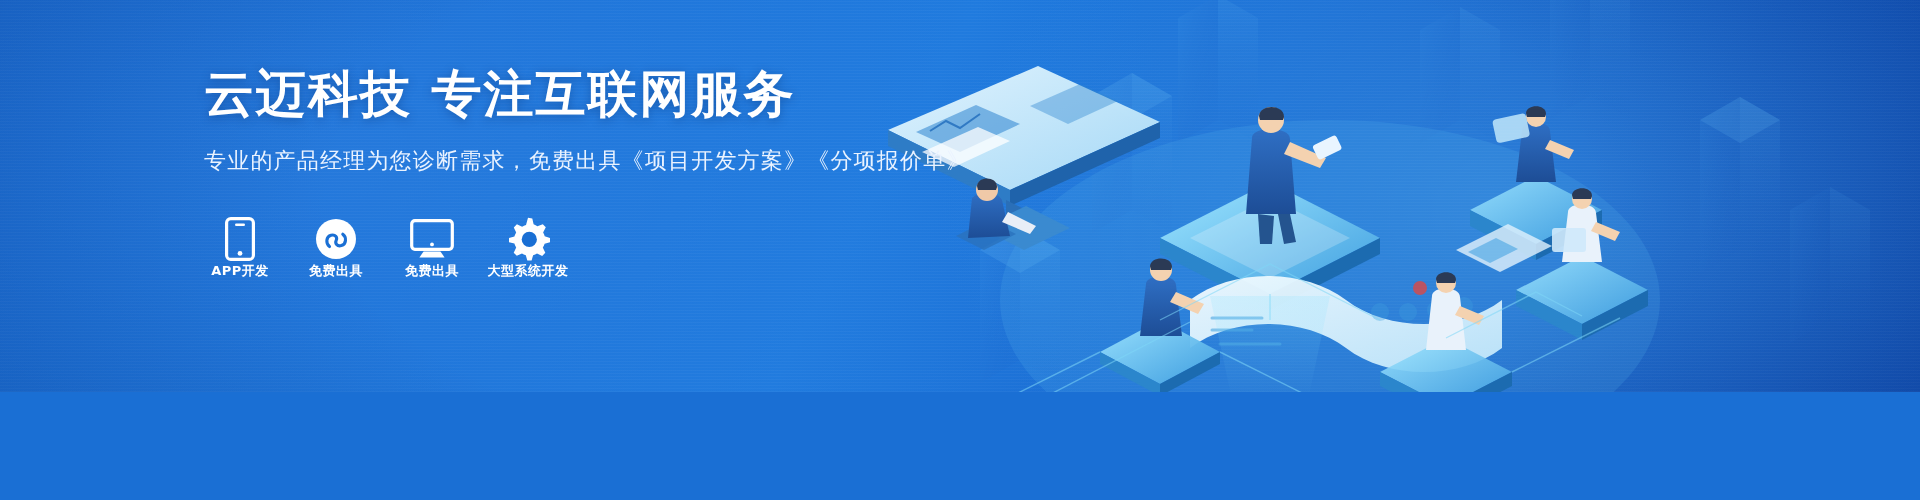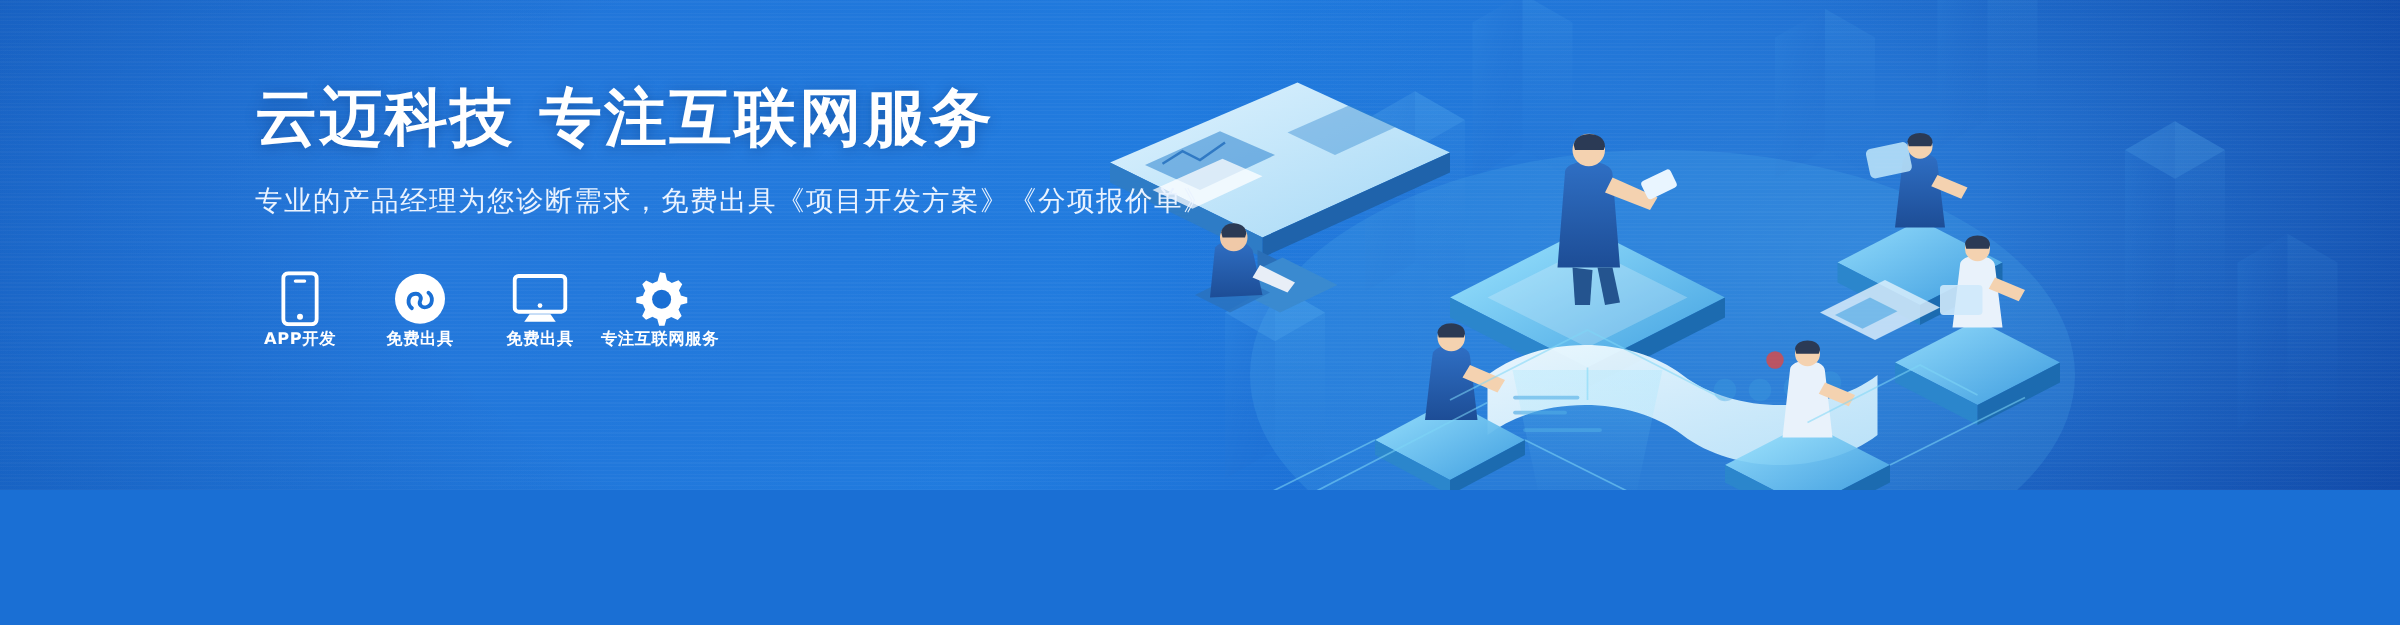--- a/index.html
+++ b/index.html
@@ -313,18 +313,18 @@
         <div class="icon-label">免费出具</div>
       </div>
 
       <div class="icon-item">
         <div class="icon-box">
           <svg width="44" height="44" viewBox="0 0 44 44" xmlns="http://www.w3.org/2000/svg">
             <path d="M22 0.8 L26.3 1.5 L27.6 7.2 C29 7.7,30.3 8.4,31.4 9.3 L36.8 7.2 L39.8 10.3 L37.1 15.4 C37.8 16.6,38.4 17.9,38.7 19.3 L44 21 L44 25.3 L38.6 26.7 C38.2 28.1,37.6 29.4,36.8 30.6 L39.3 35.8 L36.2 38.9 L31 36.5 C29.8 37.3,28.5 37.9,27.1 38.3 L25.6 43.6 L21.3 43.6 L19.8 38.2 C18.4 37.8,17.1 37.2,16 36.4 L10.8 38.8 L7.7 35.7 L10.2 30.5 C9.4 29.3,8.8 28,8.4 26.6 L3 25.2 L3 20.9 L8.4 19.5 C8.8 18.1,9.4 16.8,10.2 15.6 L7.8 10.4 L10.9 7.3 L16.1 9.8 C17.3 9,18.6 8.4,20 8 Z" fill="#ffffff"></path>
             <circle cx="23.3" cy="22.4" r="7.6" fill="#1a6fd4"></circle>
           </svg>
         </div>
-        <div class="icon-label">专注互联网服务</div>
+        <div class="icon-label">大型系统开发</div>
       </div>
 
     </div>
   </div>
 </div>
 
 </body></html>

